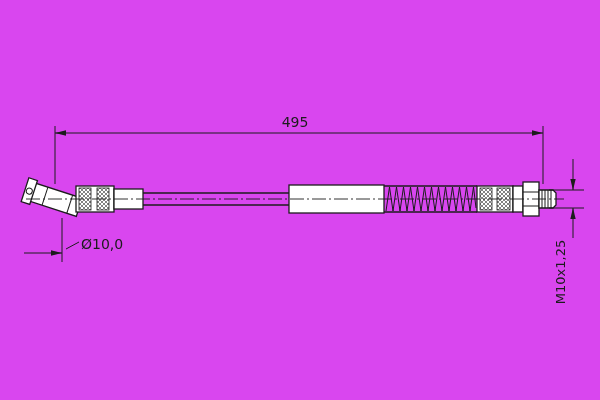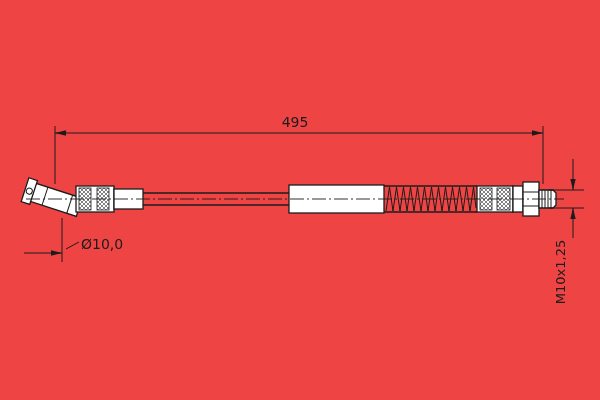--- a/index.html
+++ b/index.html
@@ -8,21 +8,21 @@
     width: 600px;
     height: 400px;
     background: #ffffff;
     overflow: hidden;
     font-family: "DejaVu Sans", "Liberation Sans", sans-serif;
   }
   .canvas-wrap {
     width: 600px;
     height: 400px;
     position: relative;
-    background: #ef4444;
+    background: #d946ef;
   }
   svg {
     display: block;
   }
   svg text {
     fill: #1c1c1c;
   }
   .dim-text {
     font-size: 14px;
   }

